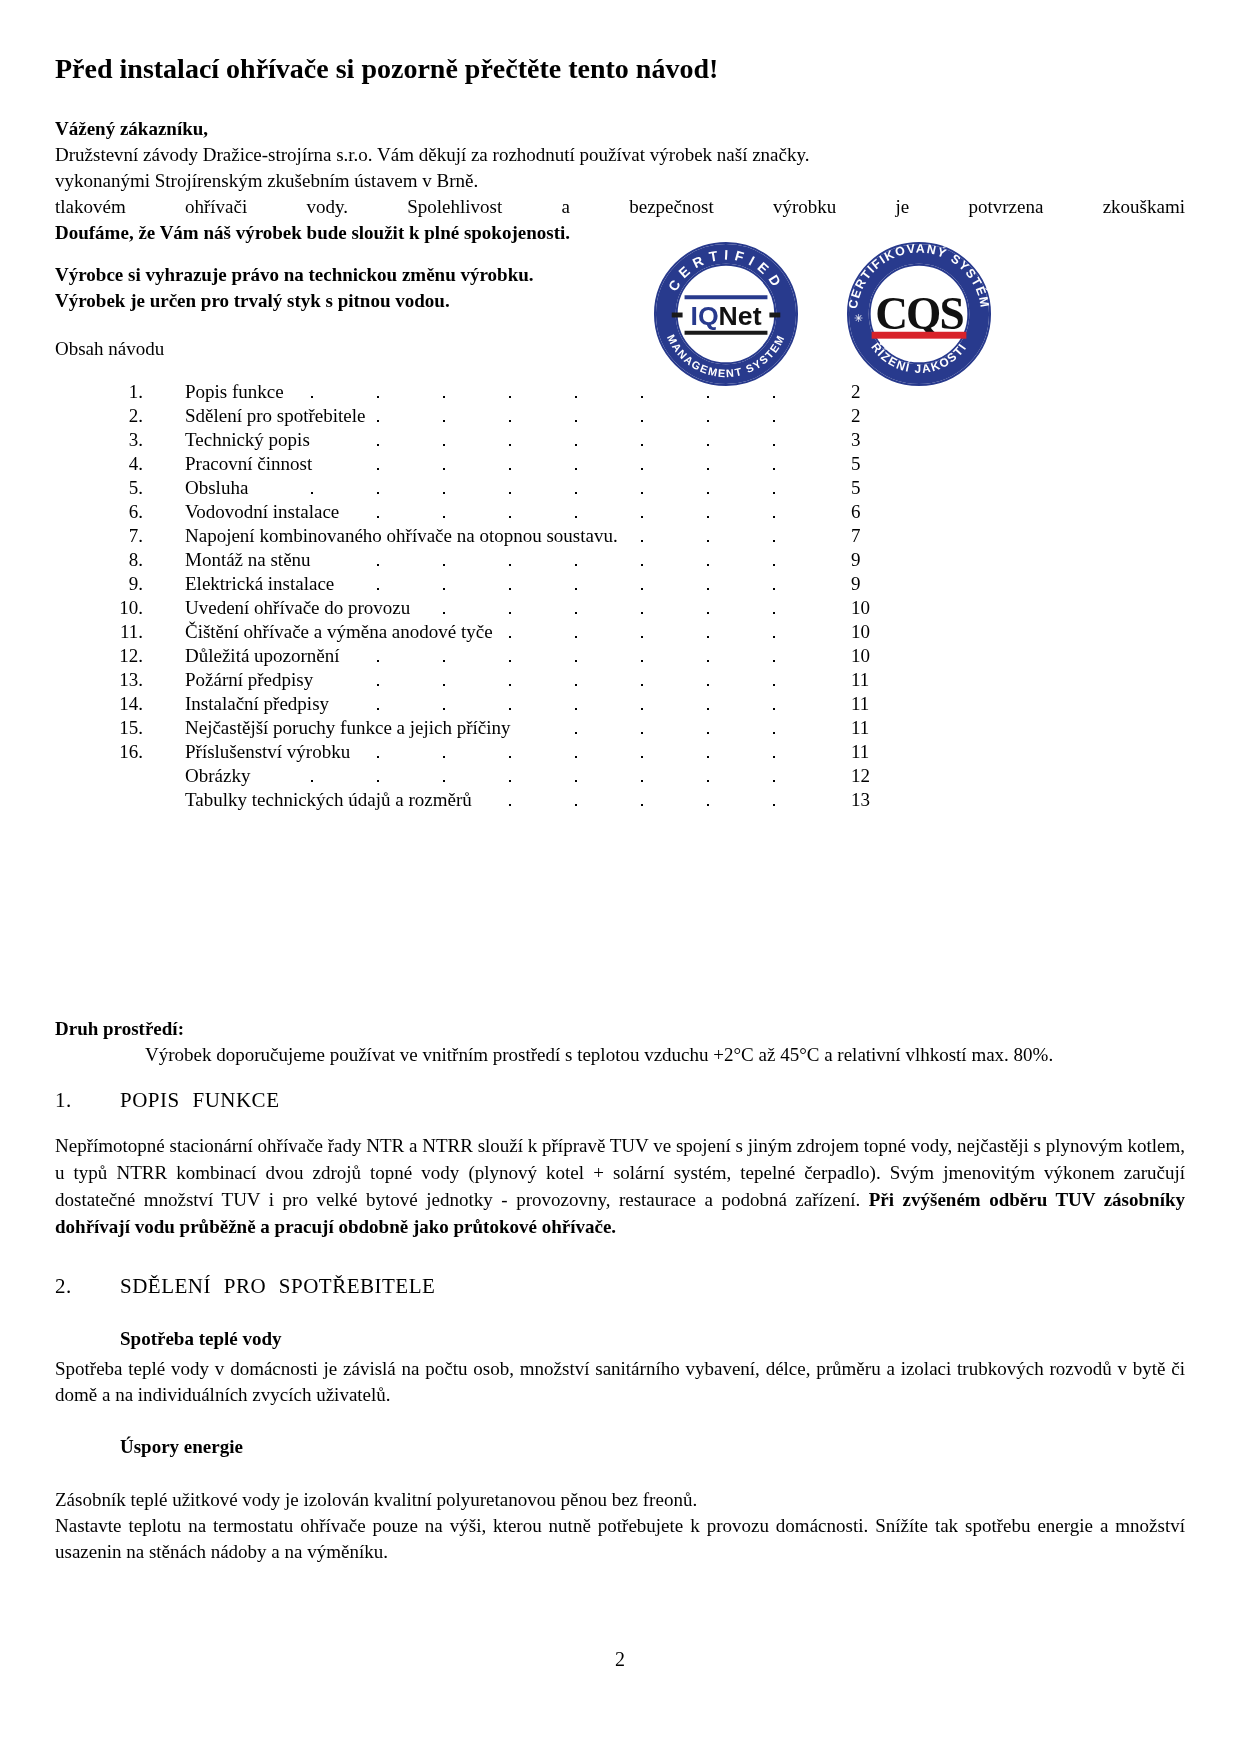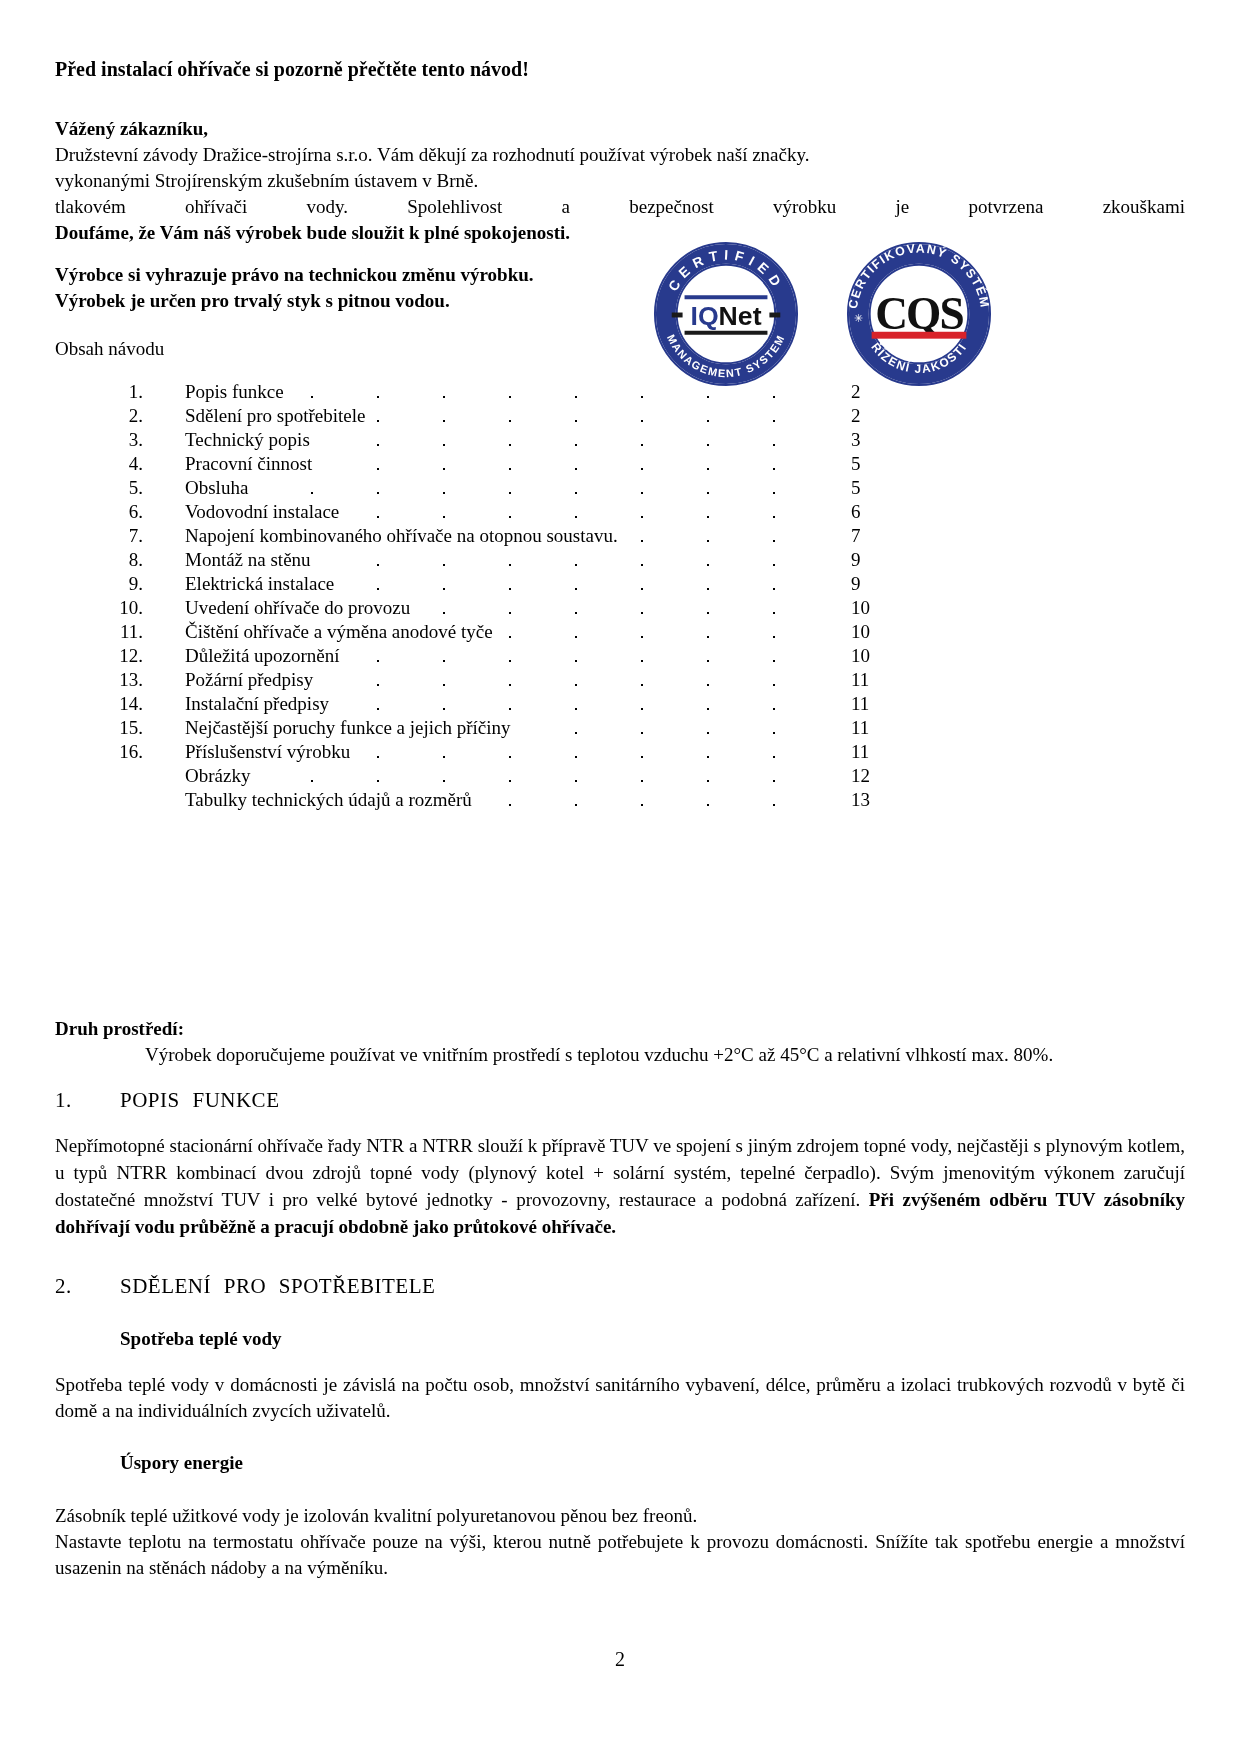--- a/index.html
+++ b/index.html
@@ -1,19 +1,19 @@
 <!DOCTYPE html>
 <html><head>
 <meta charset="utf-8">
 <style>
   html,body{margin:0;padding:0;background:#ffffff;}
   .page{position:relative;width:1240px;height:1754px;background:#fff;
         font-family:"Liberation Serif",serif;font-size:19px;color:#000;overflow:hidden;}
   .content{padding:52px 55px 0 55px;}
-  .title{font-size:20px;font-weight:bold;margin:0 0 30px 0;line-height:34px;}
+  .title{font-size:28px;font-weight:bold;margin:0 0 30px 0;line-height:34px;}
   .line{line-height:26px;}
   .b{font-weight:bold;}
   .just{text-align:justify;}
   .jforce{text-align:justify;text-align-last:justify;}
   p{margin:0;line-height:26px;}
 
   .notes{margin-top:16px;}
   .toc-heading{margin-top:22px;line-height:26px;}
 
   .badges{position:absolute;top:240px;left:652px;display:flex;gap:45px;}
@@ -30,21 +30,21 @@
   .env{margin-top:204px;}
   .env-body{text-indent:90px;}
 
   .sec-head{font-size:21px;font-weight:normal;letter-spacing:.5px;line-height:28px;}
   .sec-head .num{display:inline-block;width:65px;}
   .sec-head .t{word-spacing:7px;}
   .sec1-head{margin-top:18px;}
   .sec1-body{margin-top:18px;line-height:27px;}
   .sec2-head{margin-top:32px;}
   .sub-head{margin-top:26px;margin-left:65px;font-weight:bold;line-height:26px;}
-  .sub-body{margin-top:20px;}
+  .sub-body{margin-top:4px;}
   .sub2-body{margin-top:27px;}
 
   .footer{position:absolute;top:1648px;left:0;width:100%;text-align:center;font-size:20px;}
 </style>
 </head>
 <body>
 
 <div class="page">
   <div class="content">
 

